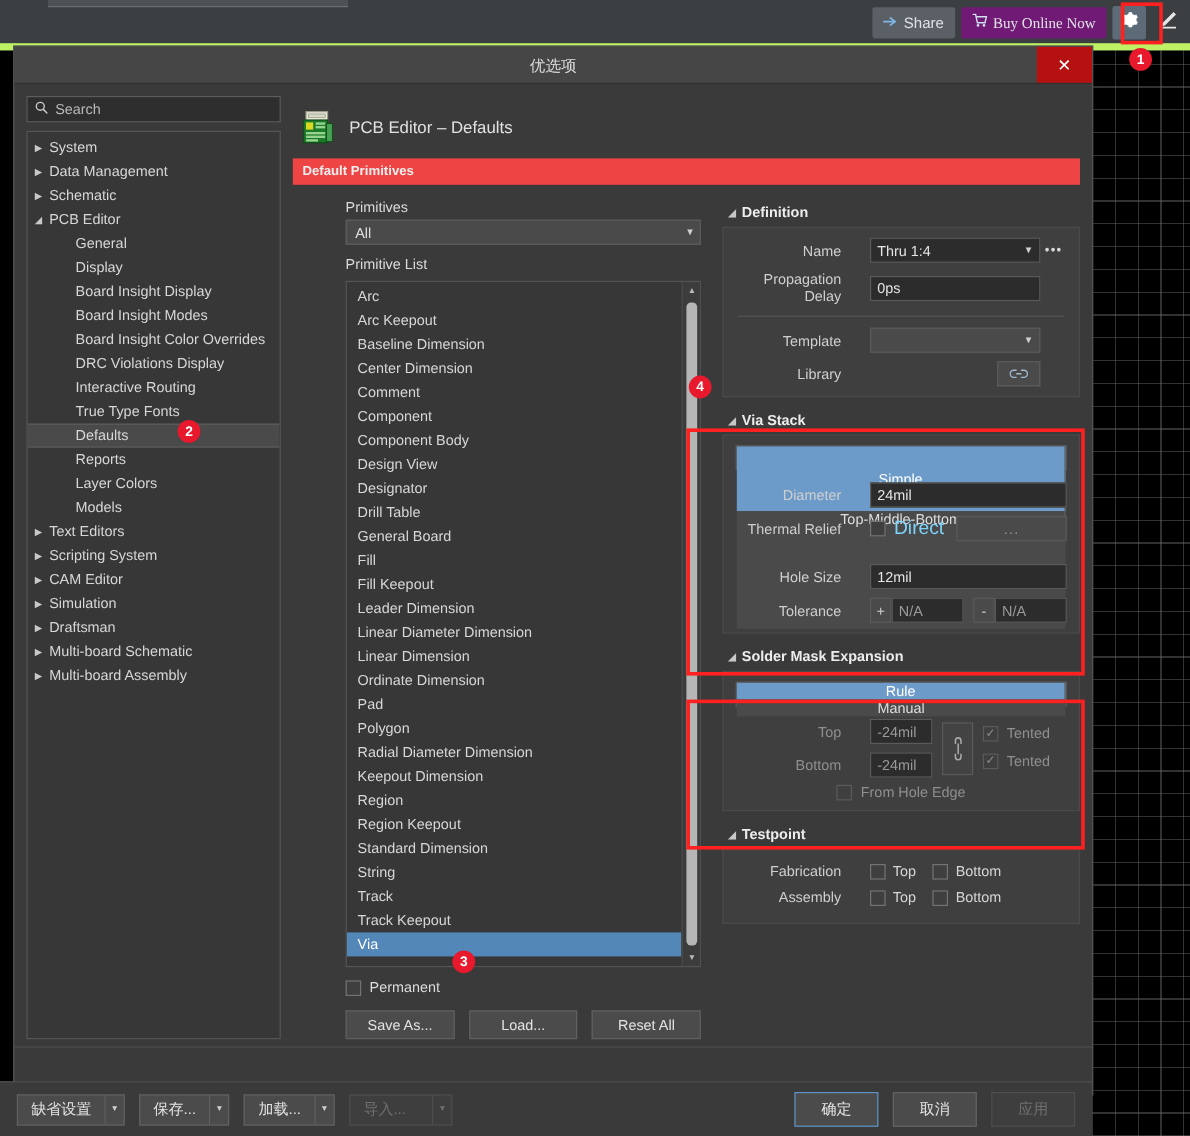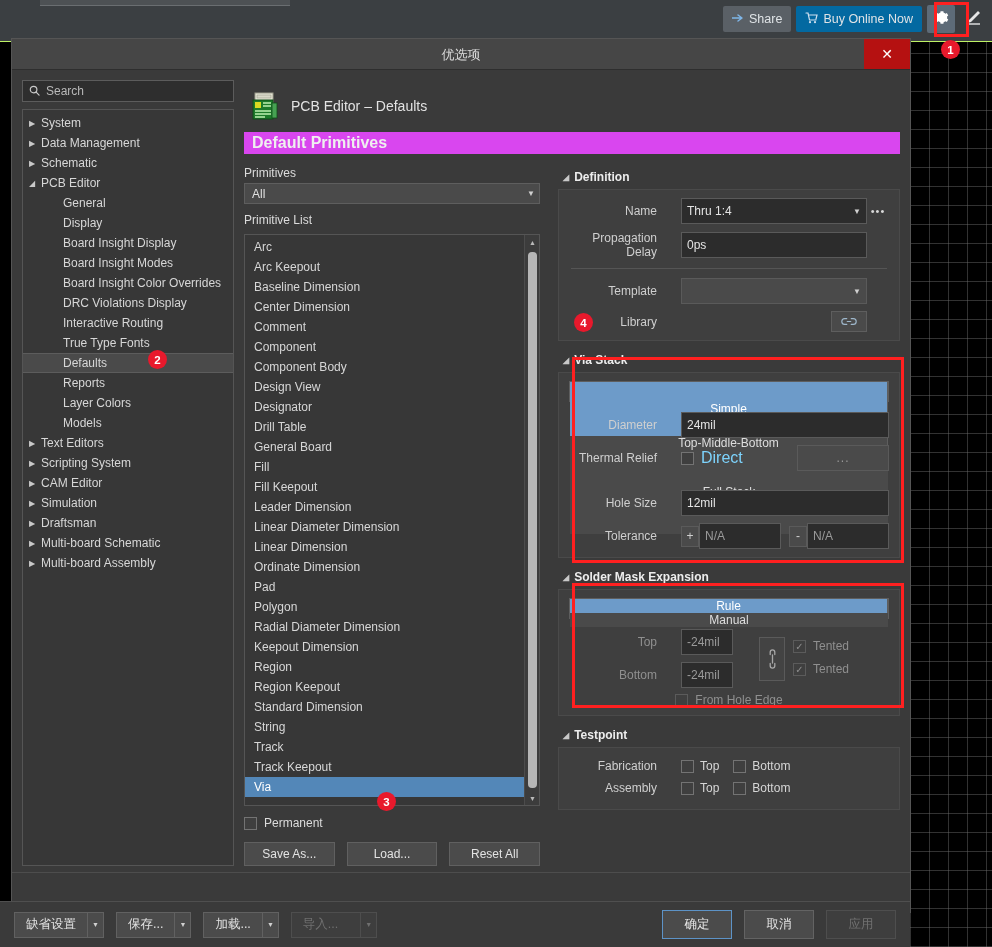--- a/index.html
+++ b/index.html
@@ -25,37 +25,37 @@
   }
   #board-canvas-2 {
     position: absolute; left: 0px; top: 38px; width: 12px; bottom: 0;
     background: #000;
   }
 
   
   #top-toolbar {
     position: absolute; left: 0; top: 0; width: 992px; height: 42px;
     background: #3b3f42;
-    border-bottom: 1px solid #bef264;
+    border-bottom: 6px solid #bef264;
   }
   #top-toolbar-tabstrip {
     position: absolute; left: 40px; top: 0; width: 250px; height: 6px;
     background: #4d5154; border-bottom: 1px solid #6a6e71;
   }
   #top-toolbar-right {
     position: absolute; right: 6px; top: 5px;
     display: flex; align-items: center; gap: 5px;
   }
   .tb-btn {
     height: 26px; display: flex; align-items: center; gap: 5px;
     padding: 0 9px; border-radius: 2px;
     font-size: 12.5px; color: #dfe3e6; white-space: nowrap;
   }
   .tb-share { background: #5a6066; }
-  .tb-buy { background: #0369a1; }
+  .tb-buy { background: #701a75; font-family: Liberation Serif, serif; }
   .tb-gear {
     width: 28px; height: 28px; background: #5d6b78;
     display: flex; align-items: center; justify-content: center;
     border-radius: 2px;
   }
   .tb-plain {
     width: 26px; height: 26px;
     display: flex; align-items: center; justify-content: center;
   }
 
@@ -134,25 +134,25 @@
   
   #content-pane {
     flex: 1; display: flex; flex-direction: column; min-width: 0;
   }
   #content-header {
     height: 52px; display: flex; align-items: center; gap: 11px; padding-left: 6px;
     flex: none;
   }
   #content-header-title { font-size: 14px; color: #e2e2e2; }
   #section-bar {
-    height: 22px; background: #d946ef; display: flex; align-items: center;
-    padding-left: 8px; font-size: 16px; font-weight: bold; color: #efefef;
+    height: 22px; background: #ef4444; display: flex; align-items: center;
+    padding-left: 8px; font-size: 11px; font-weight: bold; color: #efefef;
     flex: none;
   }
-  #panes-row { flex: 1; display: flex; gap: 18px; padding-top: 12px; min-height: 0; }
+  #panes-row { flex: 1; display: flex; gap: 18px; padding-top: 12px; min-height: 0; margin-left: 44px; }
 
   
   #prim-col { width: 296px; flex: none; display: flex; flex-direction: column; }
   .fld-label { font-size: 12px; color: #dcdcdc; margin-bottom: 3px; }
   .combo {
     height: 21px; background: #4a4a4a; border: 1px solid #5e5e5e;
     display: flex; align-items: center; padding: 0 4px 0 7px;
     font-size: 12px; color: #e0e0e0; position: relative;
   }
   .combo .caret { margin-left: auto; font-size: 8px; color: #d0d0d0; }
@@ -210,21 +210,21 @@
   .row { display: flex; align-items: center; margin-bottom: 7px; }
   .row:last-child { margin-bottom: 0; }
   .rlabel {
     width: 112px; flex: none; text-align: right; padding-right: 24px;
     font-size: 12px; color: #cfcfcf;
   }
   .rlabel.dim { color: #8f8f8f; }
   .inp {
     flex: 1; height: 21px; background: #2c2c2c; border: 1px solid #5a5a5a;
     color: #e4e4e4; font-size: 12px; display: flex; align-items: center;
-    padding: 12px 5px; min-width: 0;
+    padding: 0 5px; min-width: 0;
   }
   .inp.dim { color: #9a9a9a; }
   .inp-ro { background: #4a4a4a; }
   .sep { height: 1px; background: #555; margin: 9px 2px; }
 
   .dots-btn {
     width: 22px; flex: none; text-align: center; font-size: 11px; color: #d8d8d8;
     letter-spacing: 1px;
   }
   .iconbtn {

